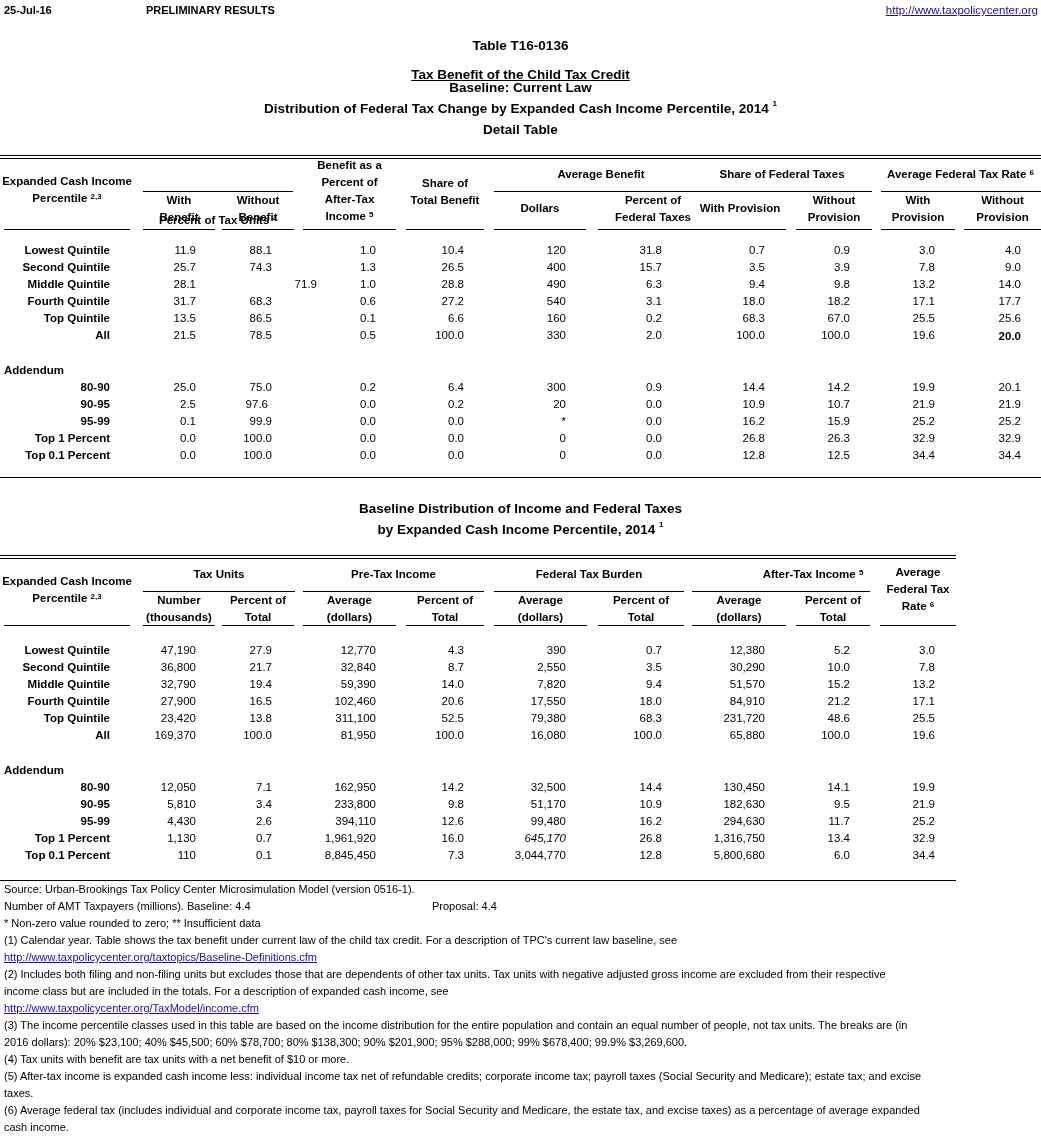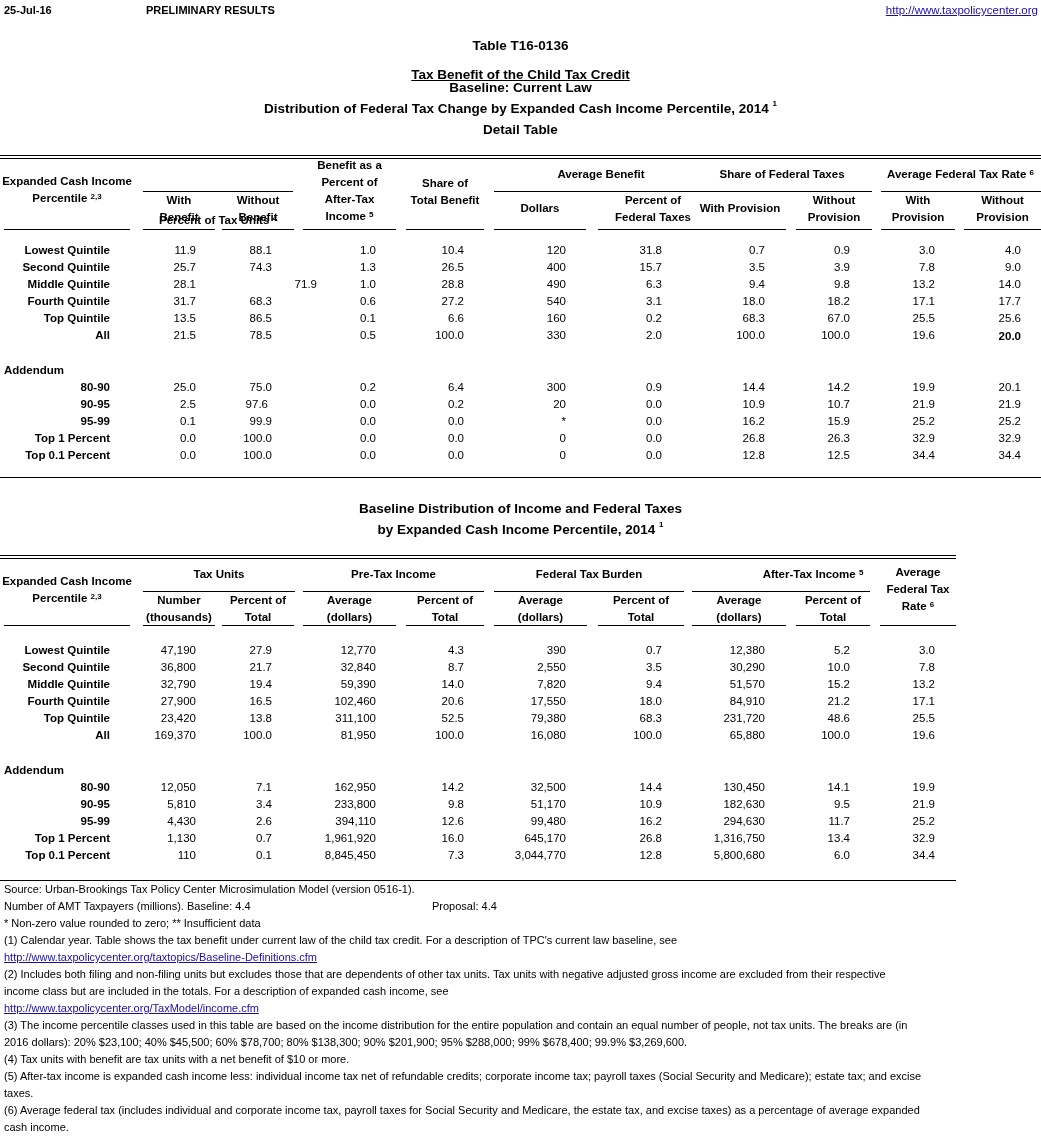--- a/index.html
+++ b/index.html
@@ -427,21 +427,21 @@
         <div class="cell" style="top: 815px; left: 685px; width: 80px;">294,630</div>
         <div class="cell" style="top: 815px; left: 770px; width: 80px;">11.7</div>
         <div class="cell" style="top: 815px; left: 855px; width: 80px;">25.2</div>
       </div>
       <div>
         <div class="rlab" style="top: 832px;">Top 1 Percent</div>
         <div class="cell" style="top: 832px; left: 116px; width: 80px;">1,130</div>
         <div class="cell" style="top: 832px; left: 192px; width: 80px;">0.7</div>
         <div class="cell" style="top: 832px; left: 296px; width: 80px;">1,961,920</div>
         <div class="cell" style="top: 832px; left: 384px; width: 80px;">16.0</div>
-        <div class="cell" style="top: 832px; left: 486px; width: 80px;">645,170</div>
+        <div class="cell" style="top: 832px; left: 486px; width: 80px; font-style: italic;">645,170</div>
         <div class="cell" style="top: 832px; left: 582px; width: 80px;">26.8</div>
         <div class="cell" style="top: 832px; left: 685px; width: 80px;">1,316,750</div>
         <div class="cell" style="top: 832px; left: 770px; width: 80px;">13.4</div>
         <div class="cell" style="top: 832px; left: 855px; width: 80px;">32.9</div>
       </div>
       <div>
         <div class="rlab" style="top: 849px;">Top 0.1 Percent</div>
         <div class="cell" style="top: 849px; left: 116px; width: 80px;">110</div>
         <div class="cell" style="top: 849px; left: 192px; width: 80px;">0.1</div>
         <div class="cell" style="top: 849px; left: 296px; width: 80px;">8,845,450</div>

